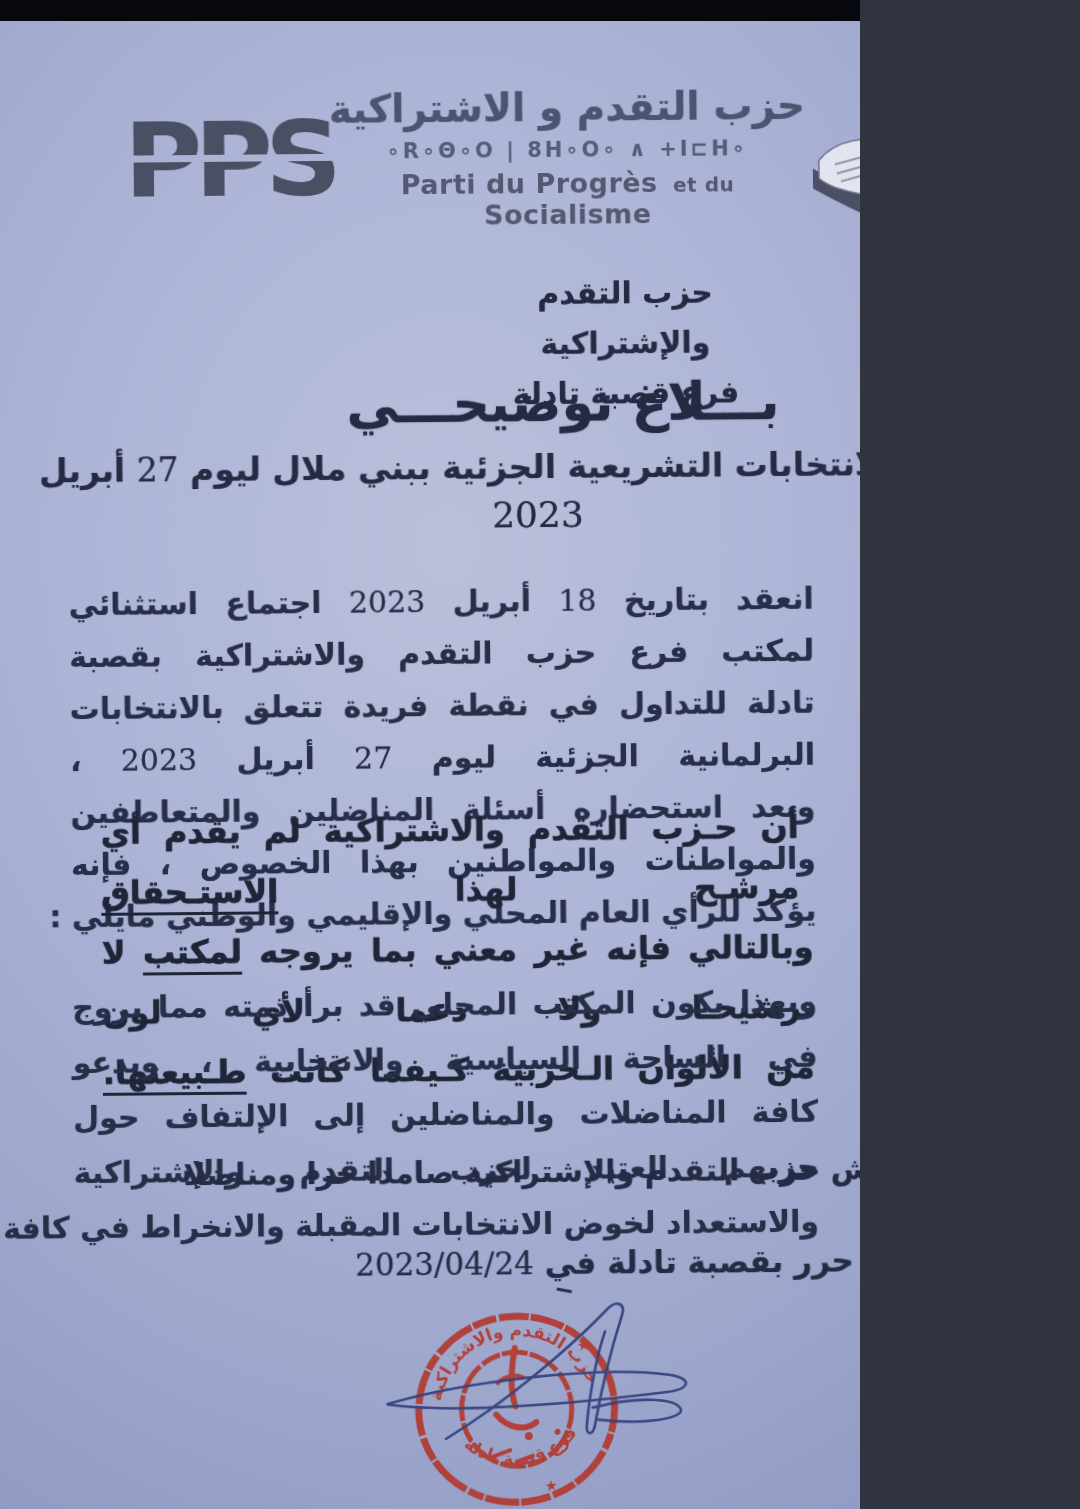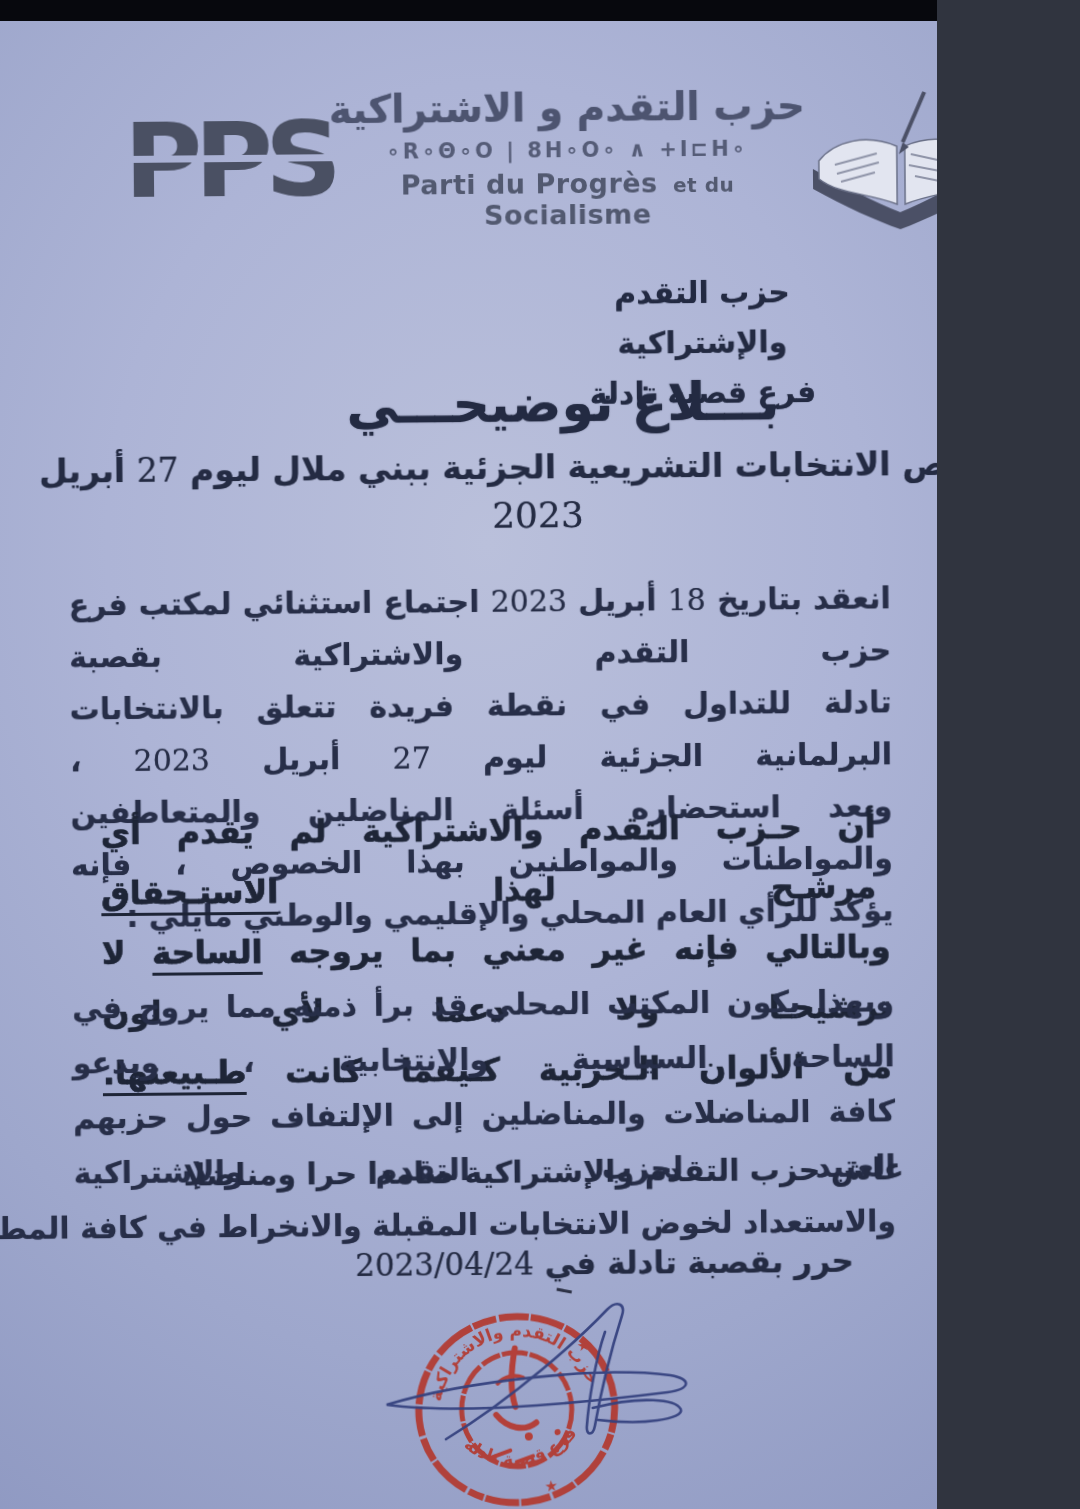--- a/index.html
+++ b/index.html
@@ -1,17 +1,17 @@
 <!DOCTYPE html>
 <html lang="ar"><head>
 <meta charset="utf-8">
 <style>
   html,body{margin:0;padding:0;background:#30343f;}
   .page{
-    position:relative; width:937px; height:1509px; overflow:hidden;
+    position:relative; width:860px; height:1509px; overflow:hidden;
     background:
       radial-gradient(ellipse 950px 1150px at 52% 36%, #bac0db 0%, #adb4d6 40%, #9ea7cc 72%, #8f99c2 100%);
     font-family:"DejaVu Sans","Liberation Sans",sans-serif;
     color:#262d45;
   }
   .scan-band{position:absolute;top:0;left:0;width:100%;height:21px;background:#07080d;}
   .content{position:absolute;inset:0;transform:rotate(-0.5deg);filter:blur(0.3px);}
 
   
   .logo-svg{position:absolute;left:122px;top:92px;}
@@ -113,21 +113,21 @@
 
     <div class="para p1">
       <div class="ln just"><span class="seg">انعقد بتاريخ </span><span class="seg seg-num">18</span><span class="seg"> أبريل </span><span class="seg seg-num">2023</span><span class="seg"> اجتماع استثنائي لمكتب فرع حزب التقدم والاشتراكية بقصبة</span></div>
       <div class="ln just"><span class="seg">تادلة  للتداول  في نقطة فريدة تتعلق بالانتخابات البرلمانية الجزئية ليوم </span><span class="seg seg-num">27</span><span class="seg"> أبريل </span><span class="seg seg-num">2023</span><span class="seg"> ،</span></div>
       <div class="ln just"><span class="seg">وبعد استحضاره أسئلة المناضلين والمتعاطفين والمواطنات والمواطنين بهذا الخصوص ، فإنه</span></div>
       <div class="ln right"><span class="seg">يؤكد للرأي العام المحلي والإقليمي والوطني مايلي :</span></div>
     </div>
 
     <div class="para emph">
       <div class="ln just indent"><span class="seg">أن حـزب التقدم والاشتراكية لم يقدم أي مرشـح لهذا </span><span class="seg seg-u">الاستـحقاق</span></div>
-      <div class="ln just"><span class="seg">وبالتالي فإنه غير معني بما يروجه </span><span class="seg seg-u">الساحة</span><span class="seg"> لا ترشيحـا ولا دعما لأي لون</span></div>
+      <div class="ln just"><span class="seg">وبالتالي فإنه غير معني بما يروجه </span><span class="seg seg-u">لمكتب</span><span class="seg"> لا ترشيحـا ولا دعما لأي لون</span></div>
       <div class="ln just"><span class="seg">من الألوان الـحزبية كـيفما كانت </span><span class="seg seg-u">طـبيعتها.</span></div>
     </div>
 
     <div class="para p3">
       <div class="ln just"><span class="seg">وبهذا يكون المكتب المحلي قد برأ ذمته مما يروج في الساحة السياسية والانتخابية ، ويدعو</span></div>
       <div class="ln just"><span class="seg">كافة المناضلات والمناضلين إلى الإلتفاف حول حزبهم العتيد لحزب التقدم والإشتراكية</span></div>
       <div class="ln right"><span class="seg">والاستعداد لخوض الانتخابات المقبلة والانخراط في كافة المطالب الشعبية .</span></div>
     </div>
 
     <div class="closing">عاش حزب التقدم والإشتراكية صامدا حرا ومناضلا</div>

